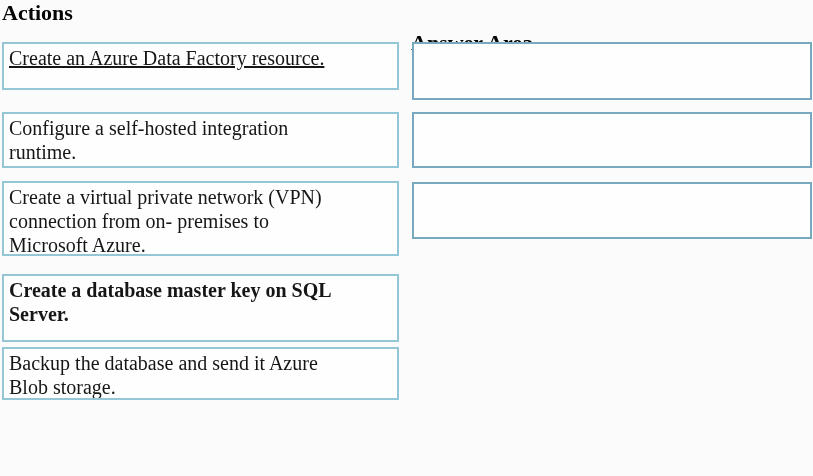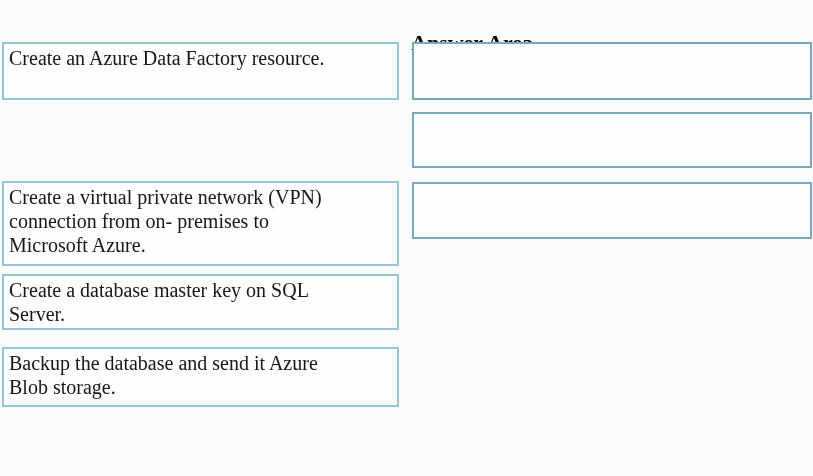--- a/index.html
+++ b/index.html
@@ -40,41 +40,44 @@
   .action-box {
     left: 2px;
     width: 397px;
     border: 2px solid var(--action-box-border, #94c6d6);
   }
   .answer-slot {
     left: 412px;
     width: 400px;
     border: 2px solid var(--answer-box-border, #79a9bf);
   }
-  .l1 { top: 42px;  height: 58px; }
+  .l1 { top: 42px;  height: 48px; text-decoration: underline; }
   .l2 { top: 112px; height: 56px; }
-  .l3 { top: 181px; height: 85px; }
-  .l4 { top: 274px; height: 56px; }
-  .l5 { top: 347px; height: 60px; }
+  .l3 { top: 181px; height: 75px; }
+  .l4 { top: 274px; height: 68px; font-weight: bold; }
+  .l5 { top: 347px; height: 53px; }
   .l6 { top: 418px; height: 58px; }
 
   .r1 { top: 42px;  height: 58px; }
   .r2 { top: 112px; height: 56px; }
   .r3 { top: 182px; height: 57px; }
 </style>
 </head>
 <body>
 
 <div class="screen">
 
+  <div class="col-header actions-header">Actions</div>
 
   <div class="col-header answer-header">Answer Area</div>
 
   <div class="action-box l1">Create an Azure Data Factory resource.</div>
 
+  <div class="action-box l2">Configure a self-hosted integration
+runtime.</div>
 
   <div class="action-box l3">Create a virtual private network (VPN)
 connection from on- premises to
 Microsoft Azure.</div>
 
   <div class="action-box l4">Create a database master key on SQL
 Server.</div>
 
   <div class="action-box l5">Backup the database and send it Azure
 Blob storage.</div>

